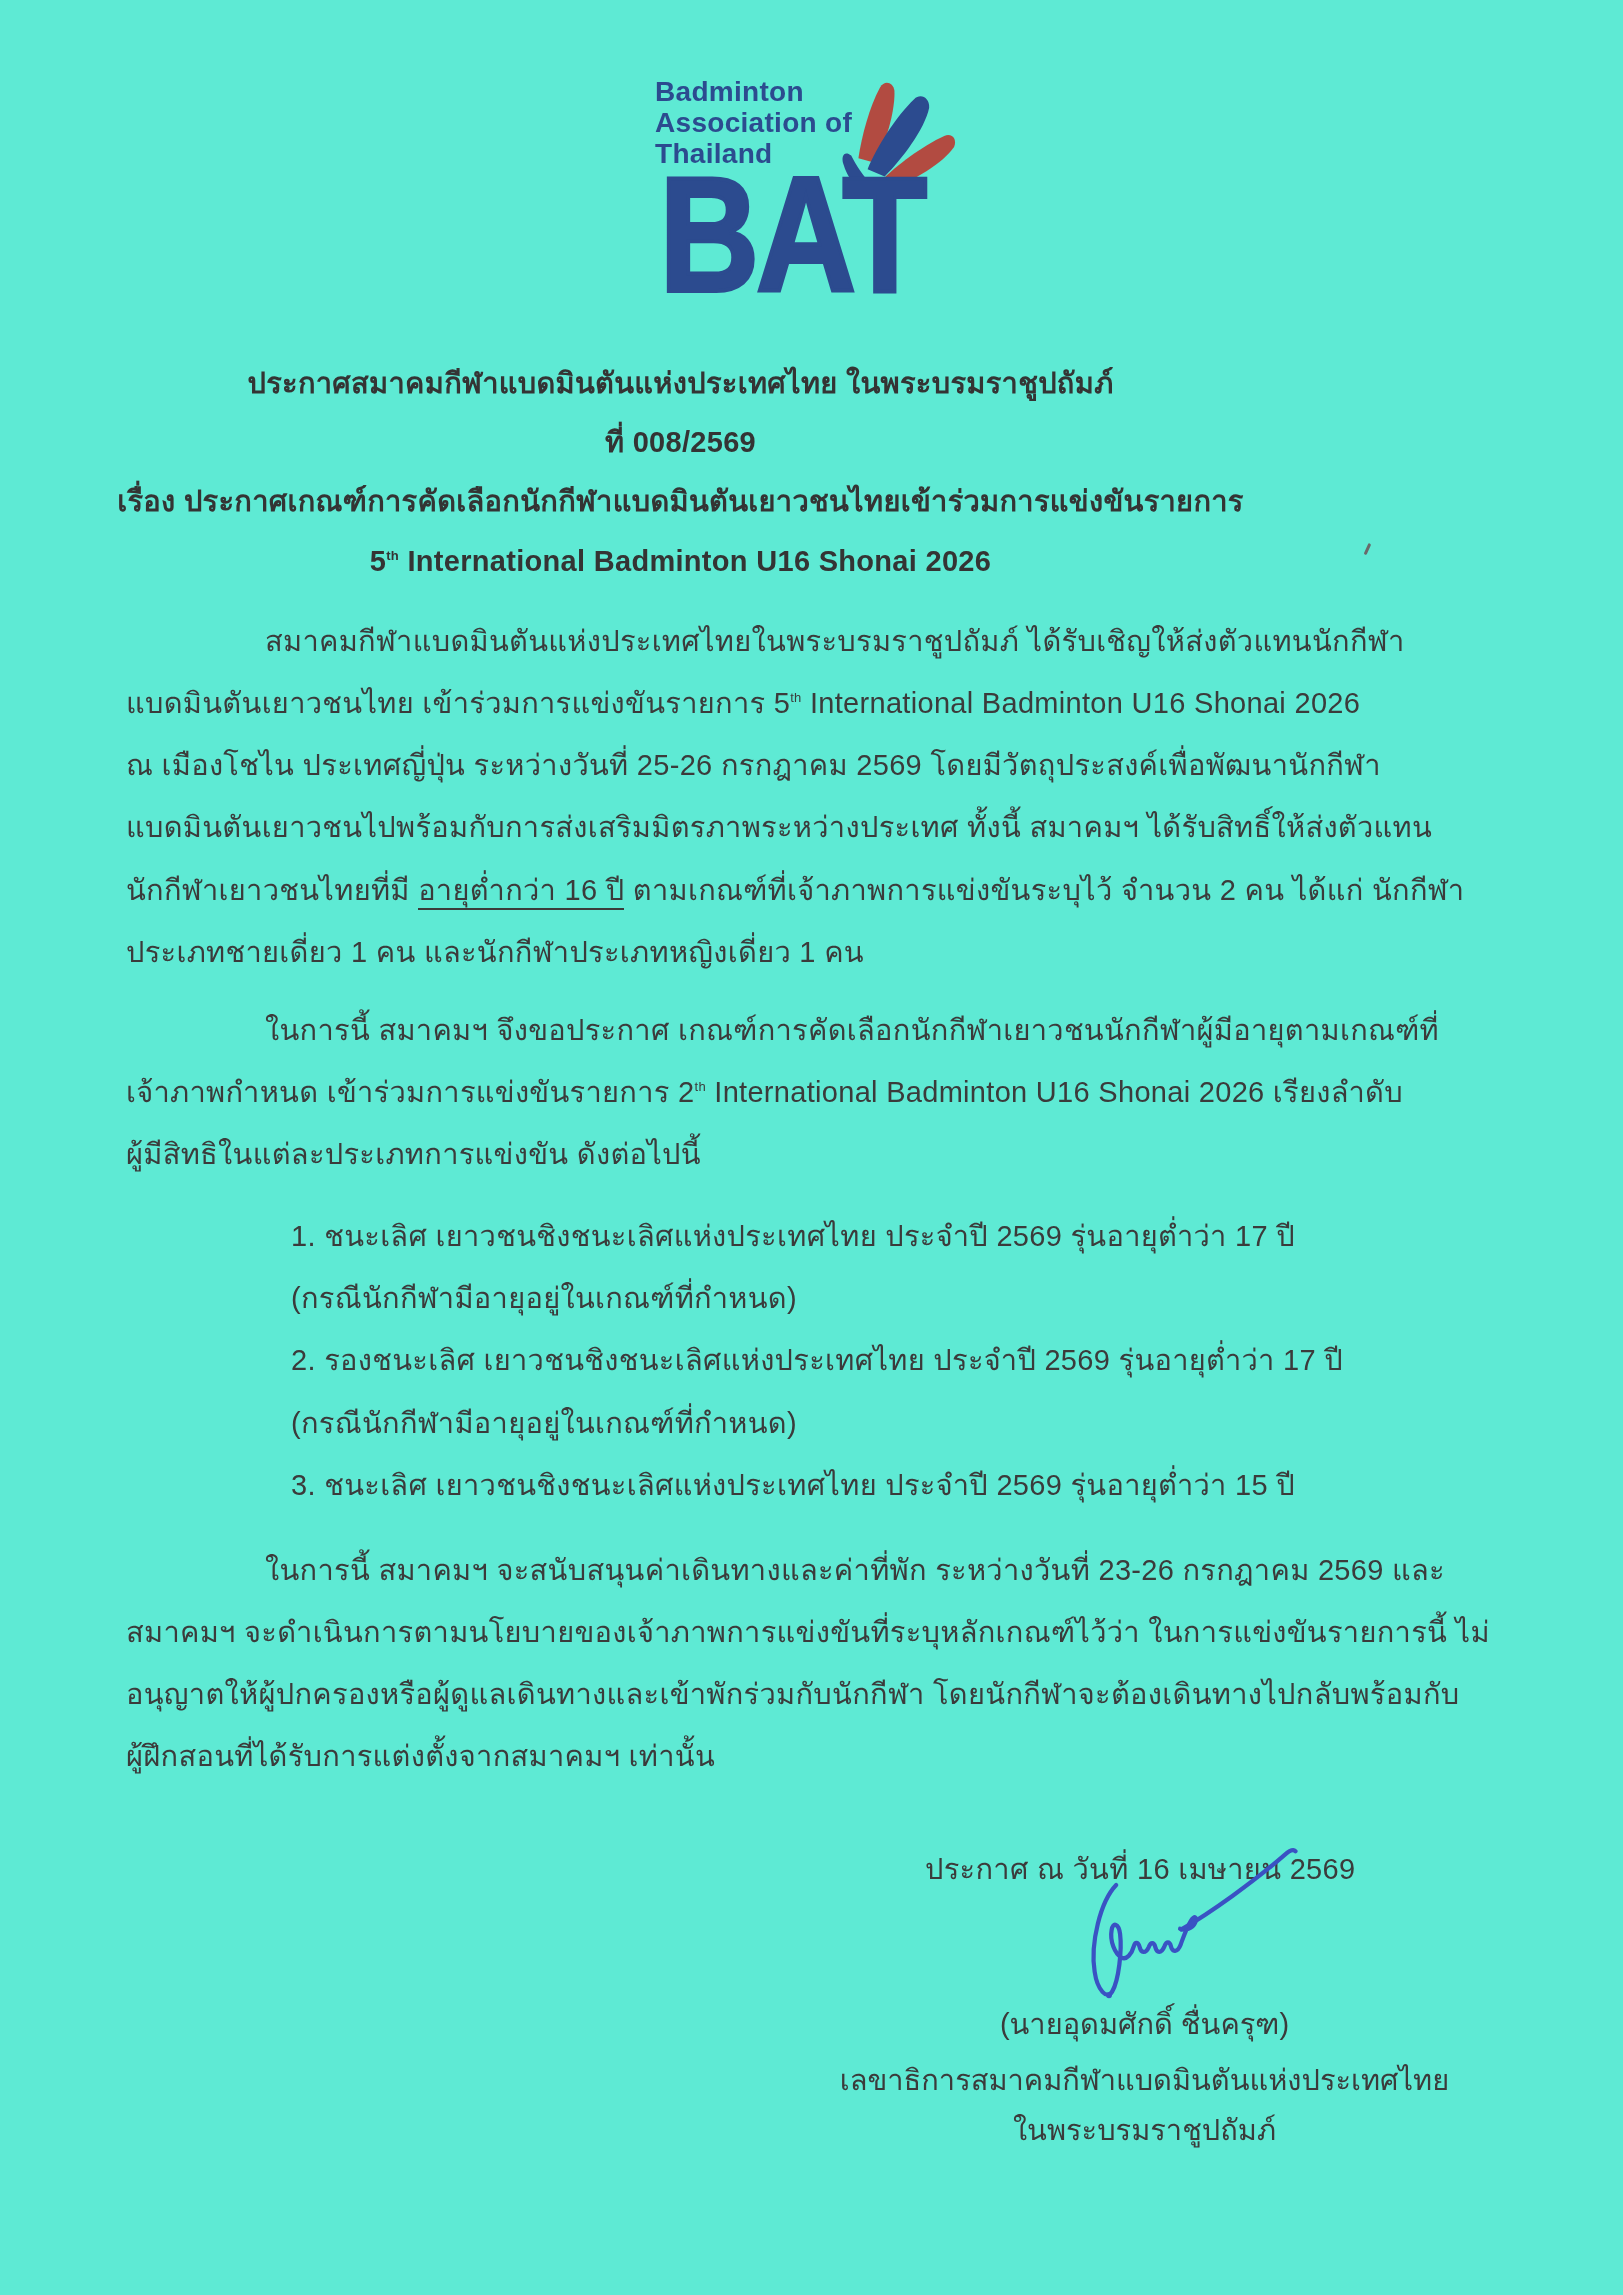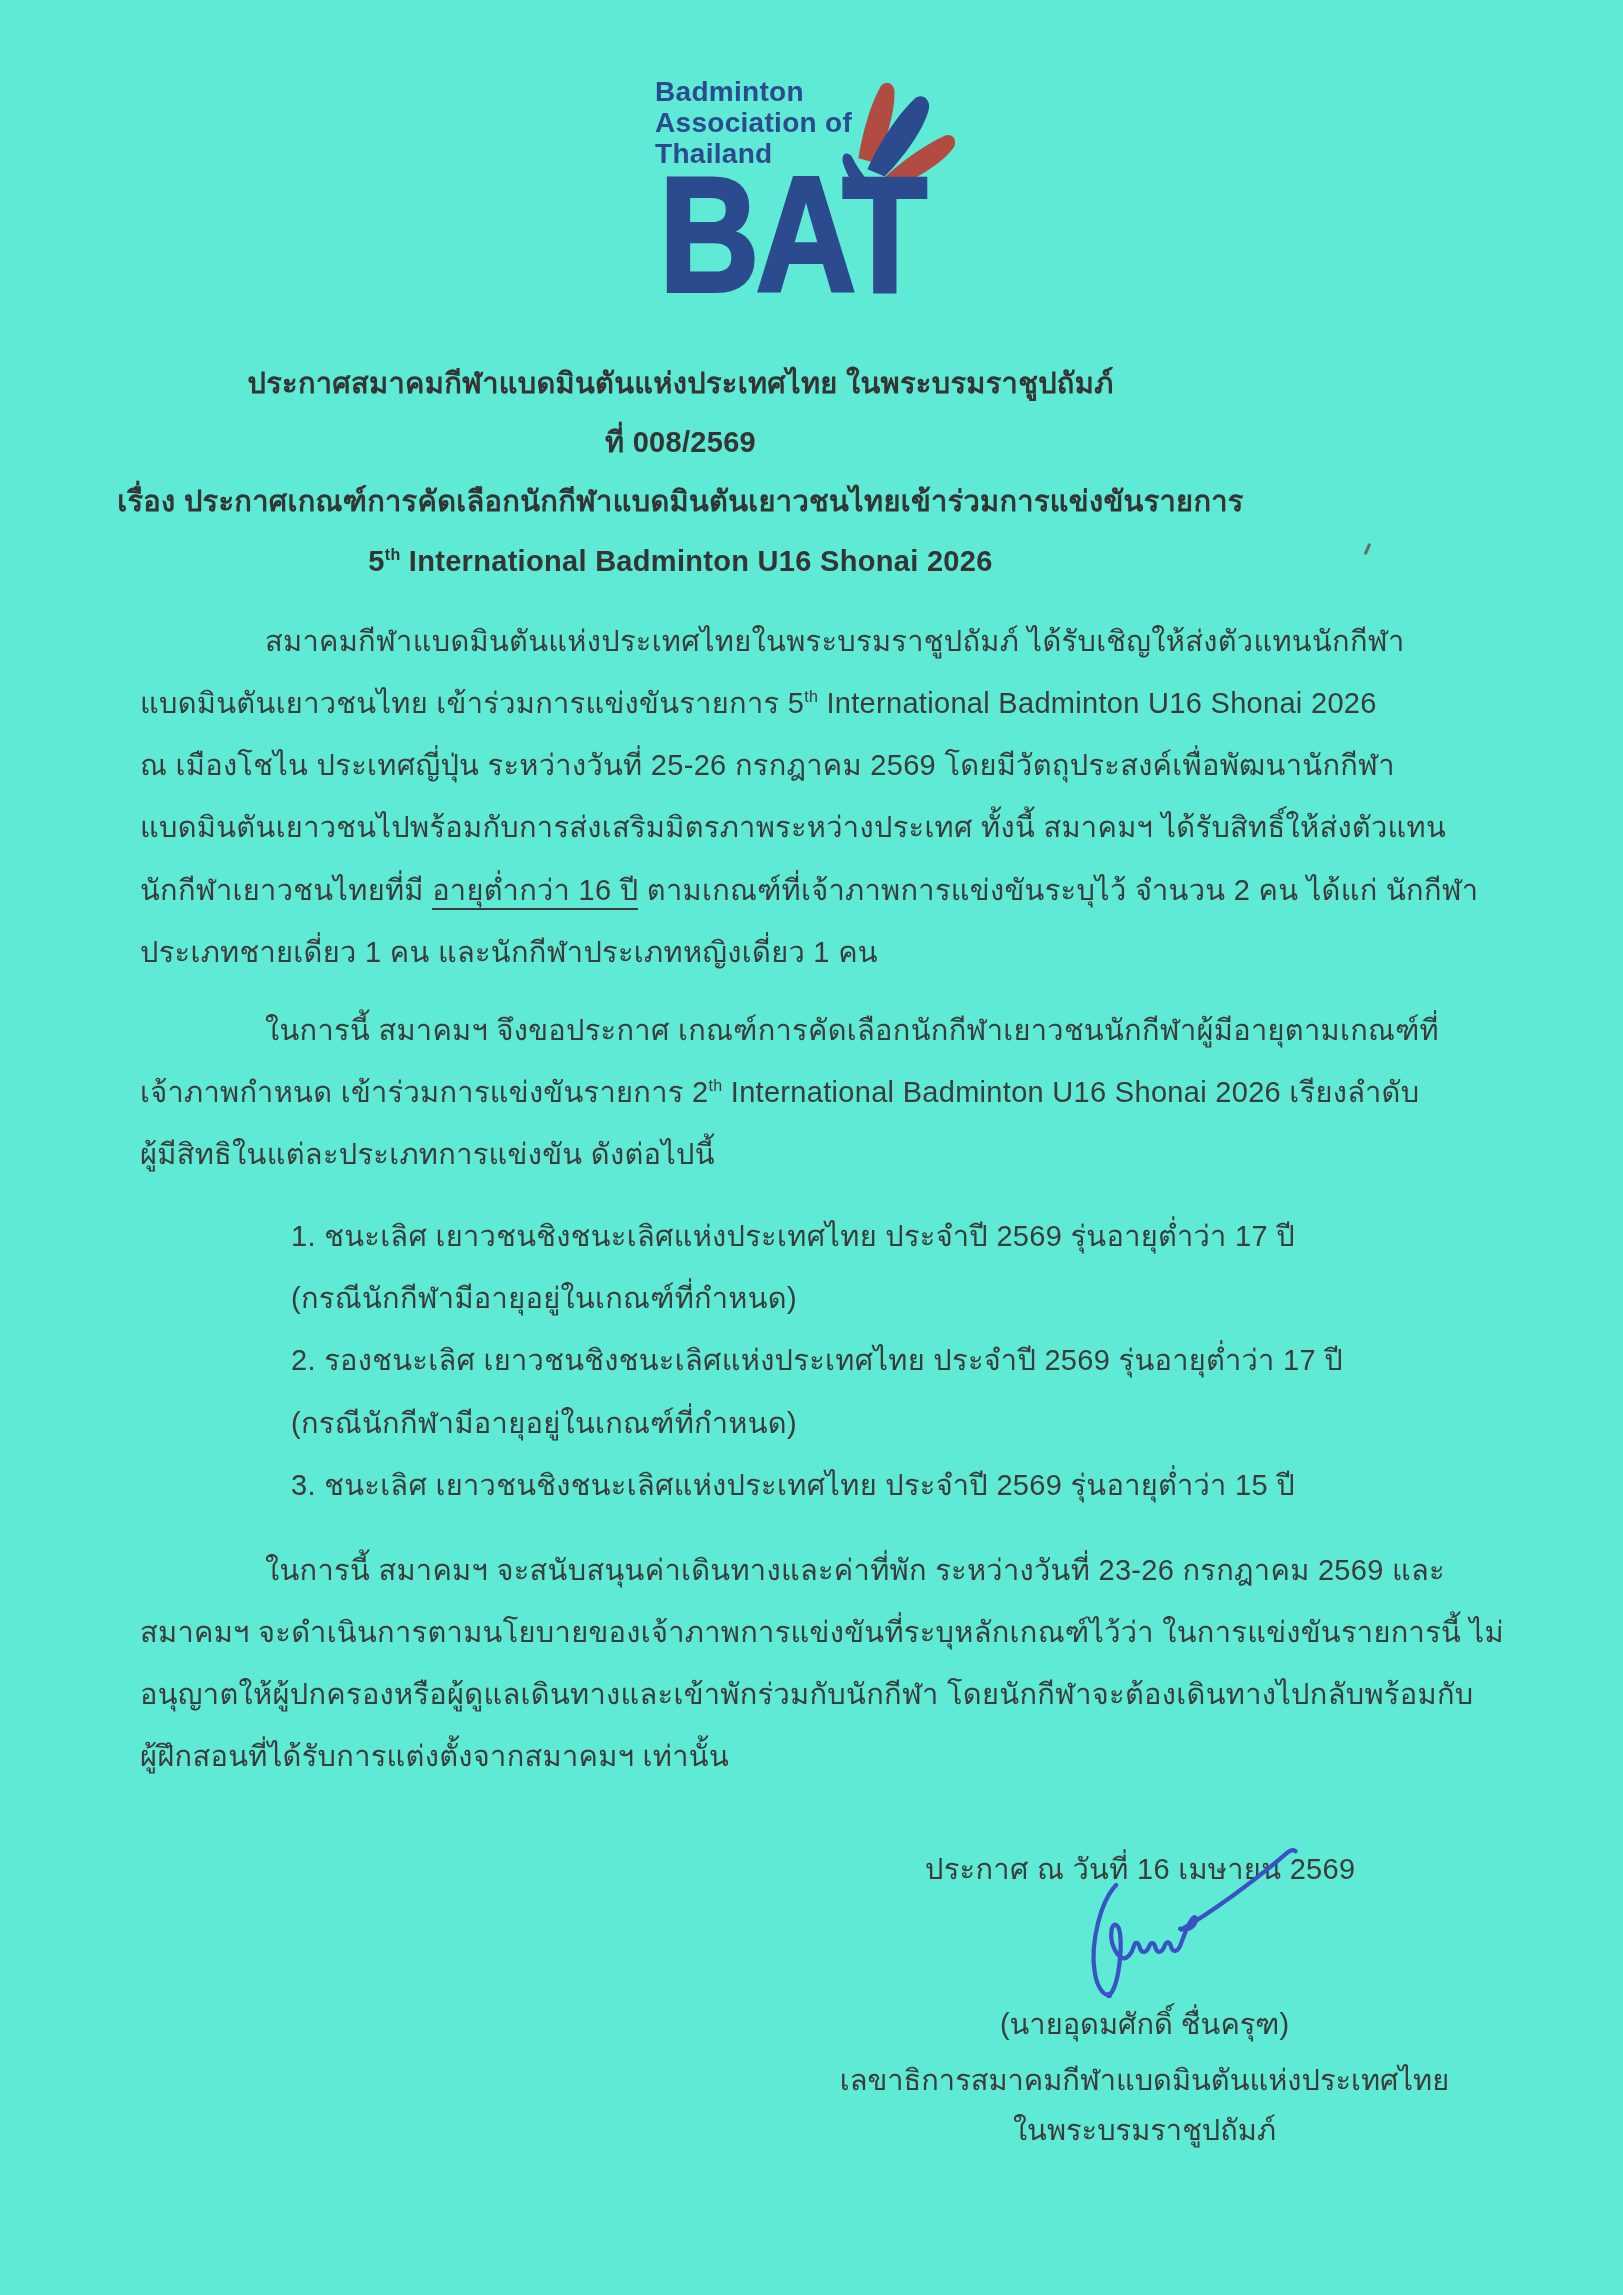--- a/index.html
+++ b/index.html
@@ -4,24 +4,24 @@
 <style>
   * { margin:0; padding:0; box-sizing:border-box; }
   html,body { background:#ffffff; }
   .page {
     position:relative; width:1623px; height:2295px; background:#5eead4;
     font-family:"Liberation Sans", sans-serif; color:#3b3b3b; overflow:hidden;
   }
   .ln { position:absolute; font-size:29px; line-height:46px; white-space:nowrap; letter-spacing:0.3px; }
   .center { left:0; width:1361px; text-align:center; }
   .hd { font-weight:700; color:#343434; }
-  .bodyln { left:140px; }
+  .bodyln { left:126px; }
   .indent { left:265px; }
   .listln { left:291px; }
-  sup.th { font-size:16px; vertical-align:super; line-height:0; }
+  sup.th { font-size:13px; vertical-align:super; line-height:0; }
   .bu { font-weight:400; border-bottom:2.6px solid #3b3b3b; padding-bottom:2px; }
   
   .org-lines {
     position:absolute; left:655px; top:76px; font-size:28px; line-height:31px;
     font-weight:700; color:#2c4b8f; letter-spacing:0.3px;
   }
   .bat-word {
     position:absolute; left:628px; top:166px; width:327px; text-align:center;
     font-size:163px; line-height:137px; font-weight:700; color:#2c4b8f;
     letter-spacing:-3.9px; transform:scaleX(0.85); transform-origin:center;

